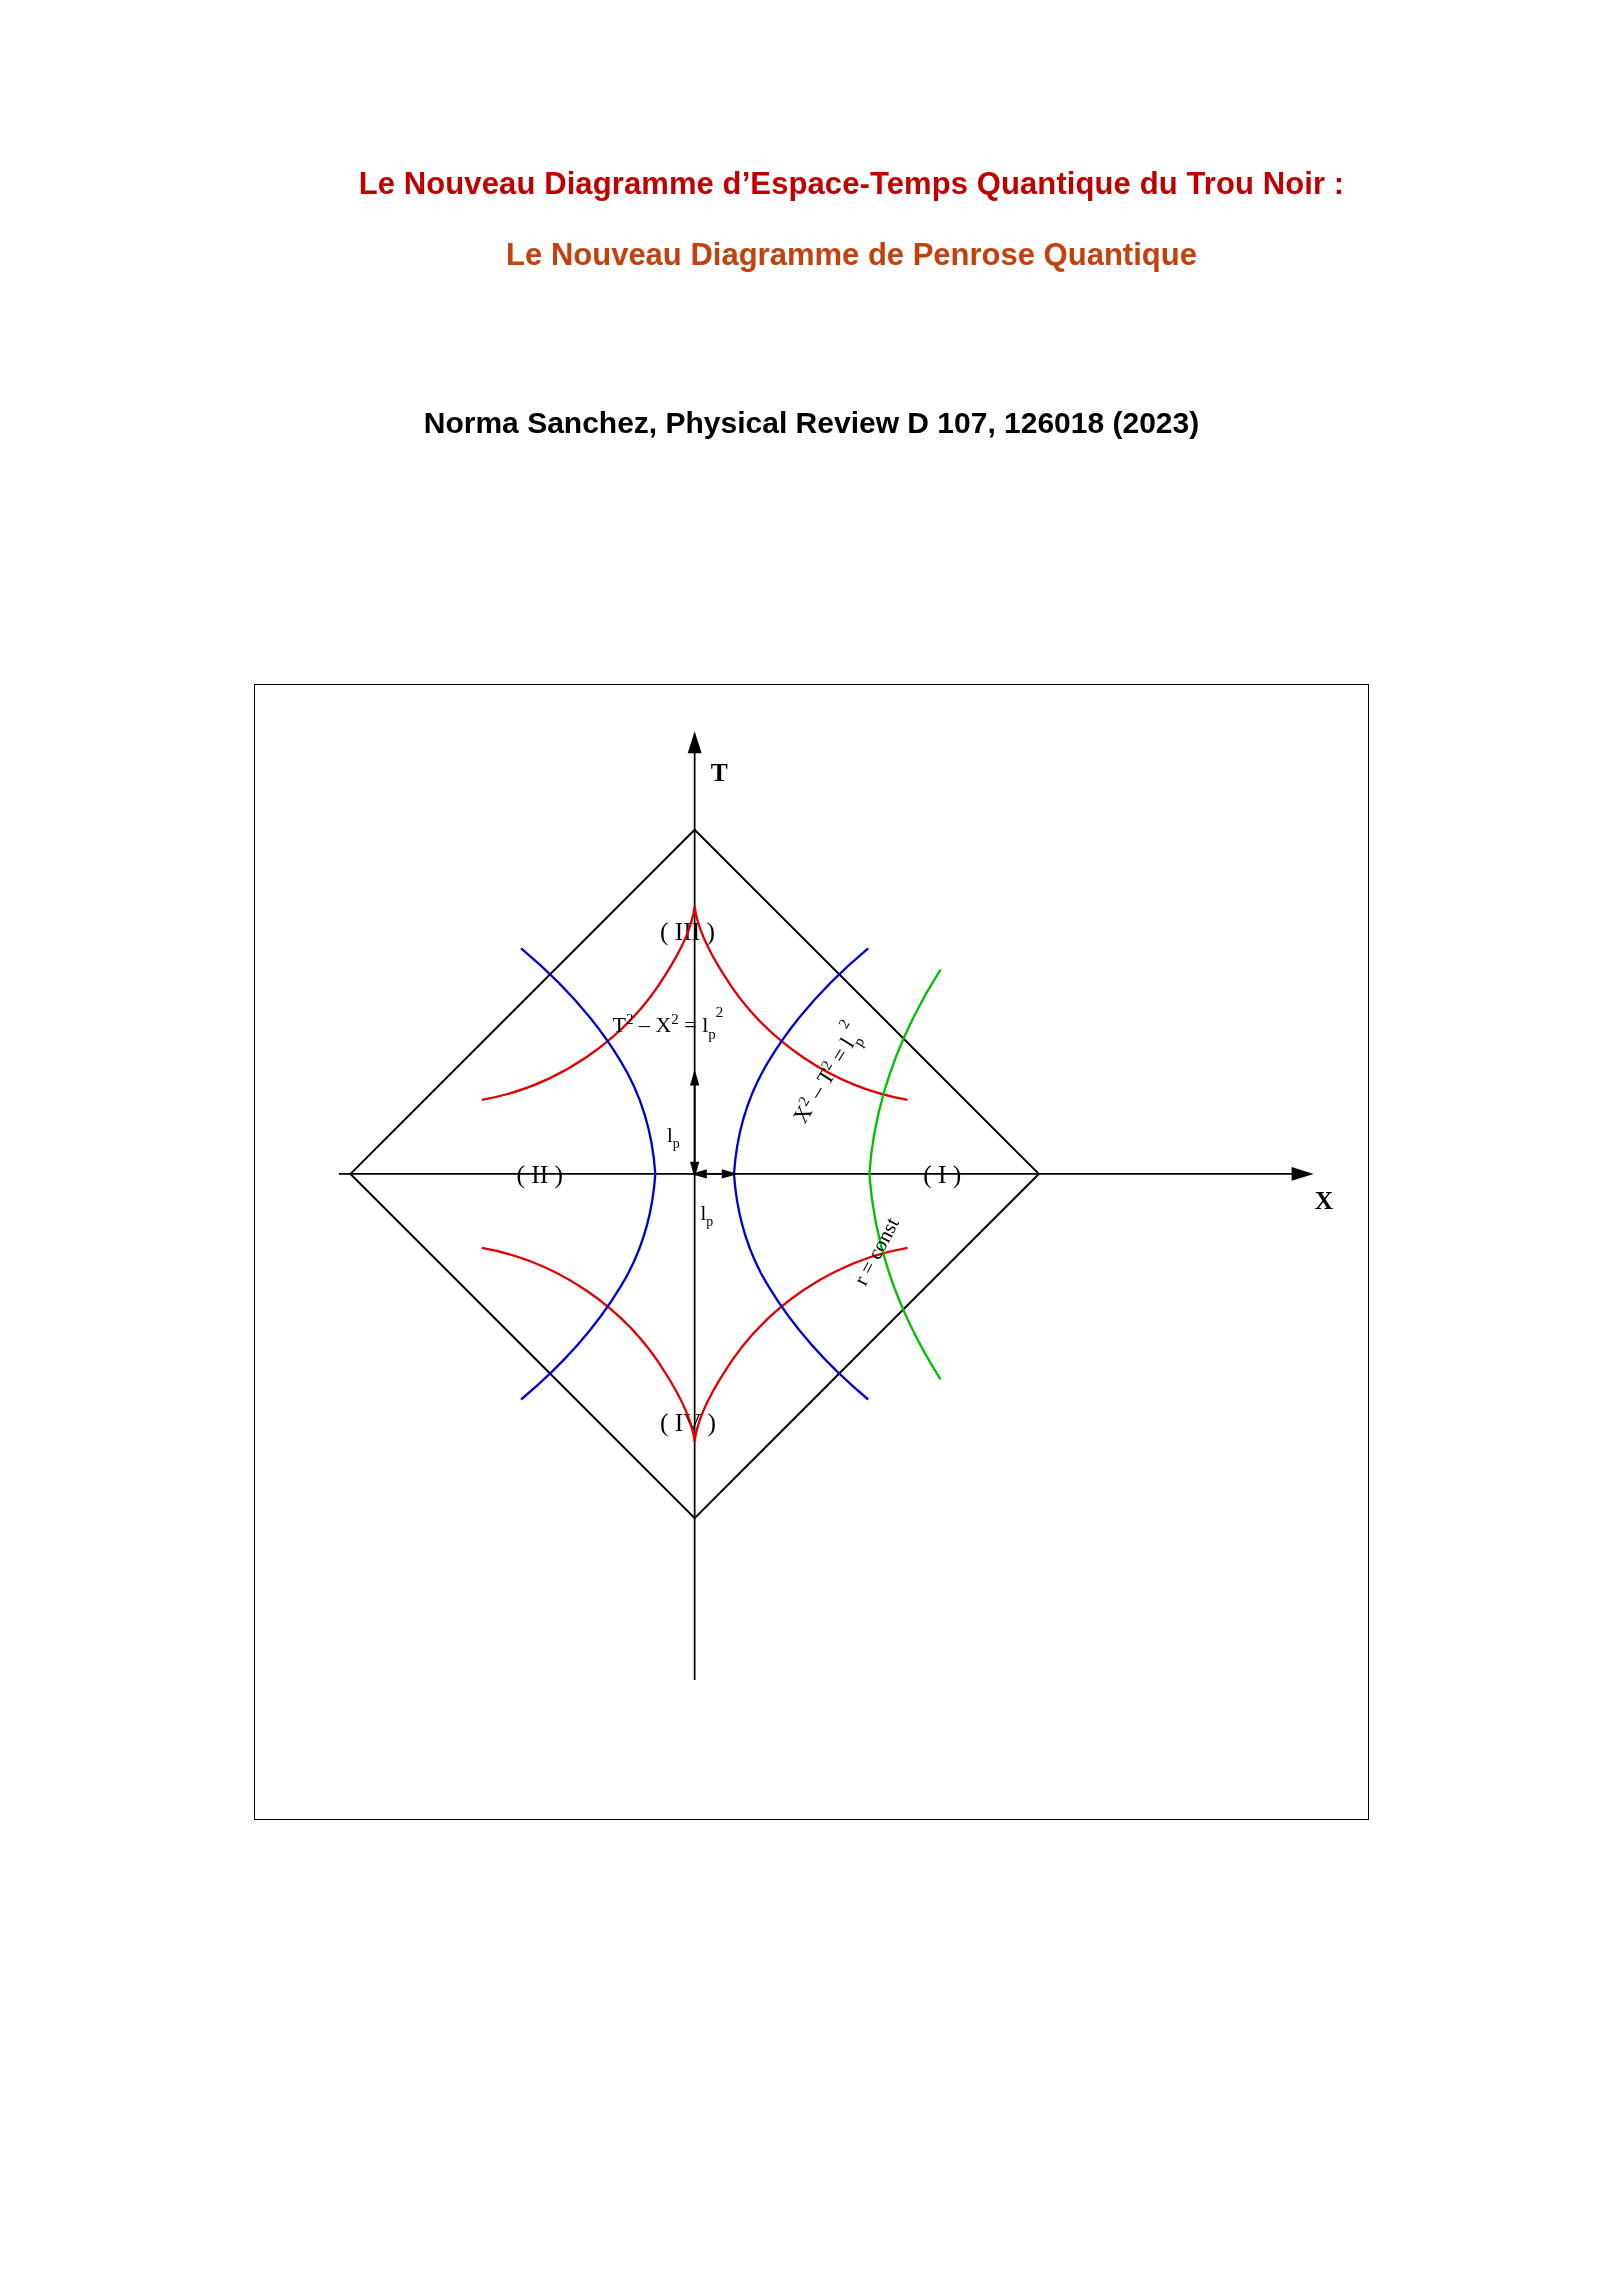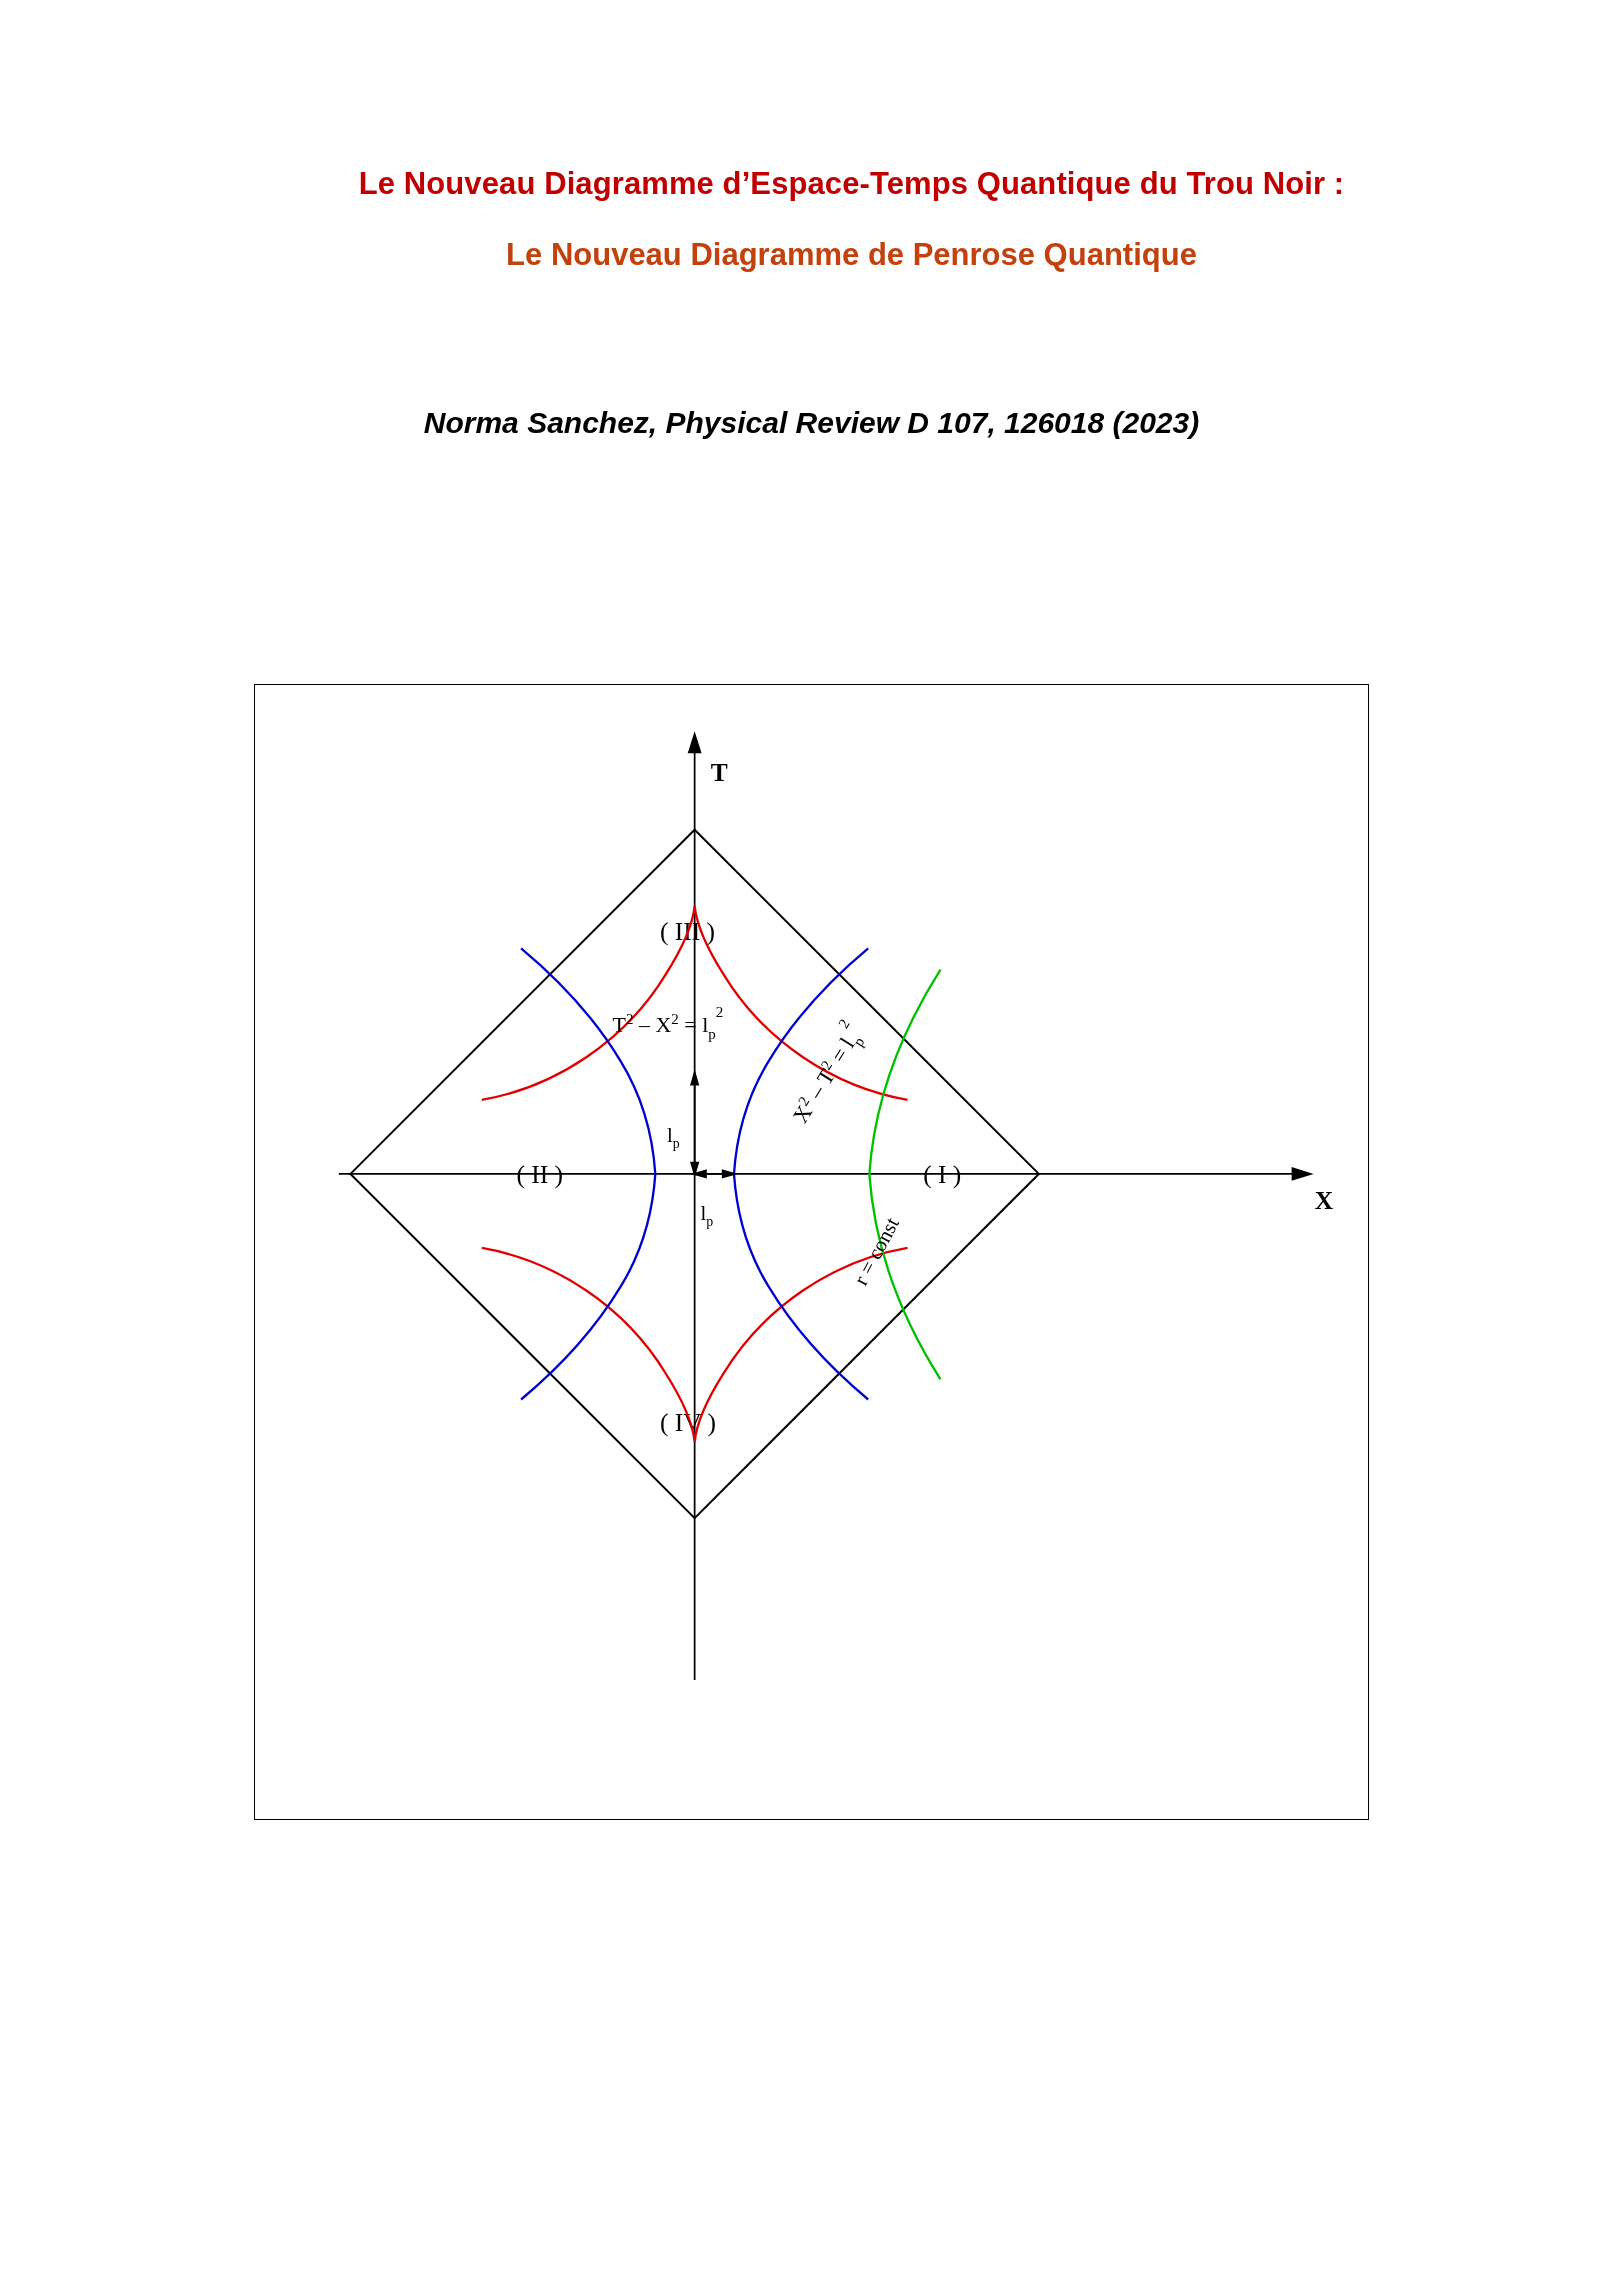--- a/index.html
+++ b/index.html
@@ -38,21 +38,20 @@
   }
   .author-line {
     position: absolute;
     top: 406px;
     left: 0;
     width: 1623px;
     text-align: center;
     color: #000000;
     font-weight: bold;
     font-size: 30px;
-    font-style: italic;
   }
 
   .figure-frame {
     position: absolute;
     left: 254px;
     top: 684px;
     width: 1115px;
     height: 1136px;
     border: 1.7px solid #000000;
     box-sizing: border-box;

